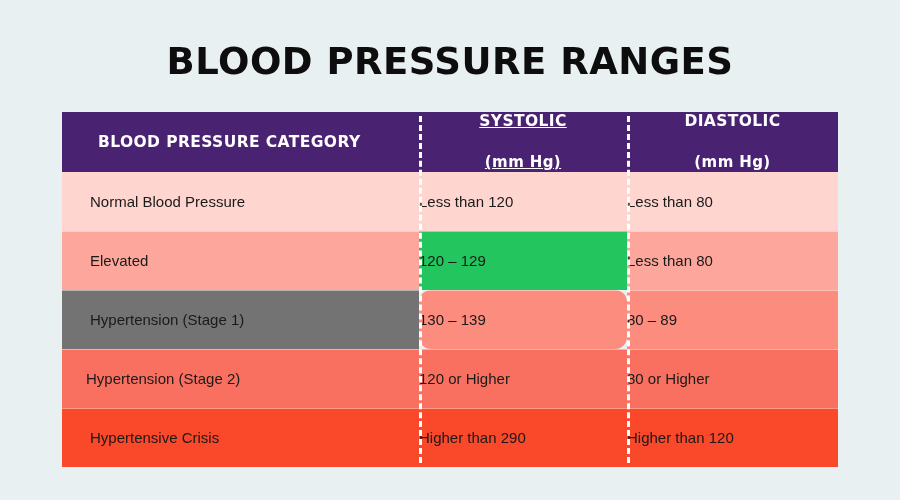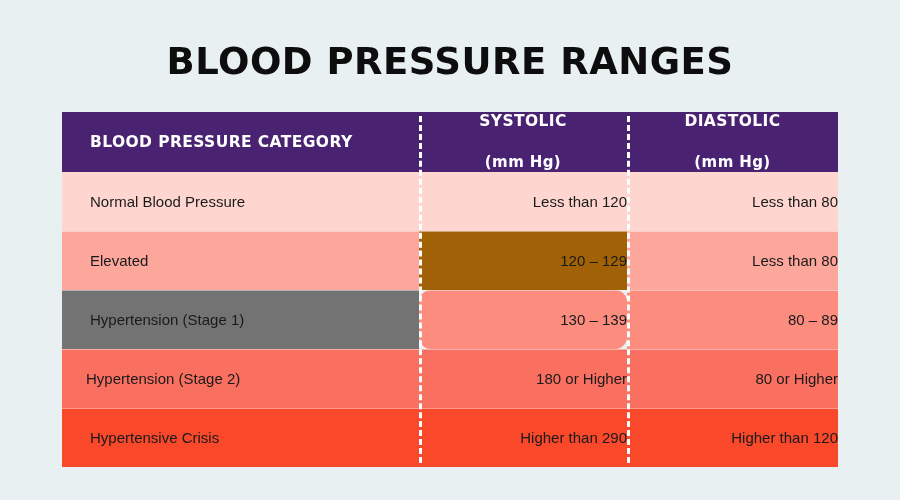--- a/index.html
+++ b/index.html
@@ -56,21 +56,21 @@
     color: #ffffff;
     font-size: 15.5px;
     font-weight: bold;
     letter-spacing: 0.4px;
     line-height: 19px;
     font-family: "DejaVu Sans", sans-serif;
     vertical-align: middle;
   }
   th.head-category {
     text-align: left;
-    padding-left: 28px;
+    padding-left: 36px;
   }
   th.head-num {
     text-align: center;
   }
   .head-sub {
     display: block;
     font-size: 15px;
     font-weight: bold;
     margin-top: 22px;
   }
@@ -82,21 +82,21 @@
     font-size: 15px;
     color: #1a1a1a;
     vertical-align: middle;
     font-weight: normal;
   }
   td.cell-category {
     text-align: left;
     padding-left: 28px;
   }
   td.cell-num {
-    text-align: right;
+    text-align: left;
     margin-top: 32px;
   }
 
   
   .divider-wrap {
     position: absolute;
     left: 62px;
     top: 112px;
     width: 776px;
     height: 355px;
@@ -129,49 +129,49 @@
 
   <table class="bp-table">
     <colgroup>
       <col class="col-category">
       <col class="col-systolic">
       <col class="col-diastolic">
     </colgroup>
     <thead>
       <tr>
         <th class="head-category" style="background: rgb(74, 34, 114);">BLOOD PRESSURE CATEGORY</th>
-        <th class="head-num" style="background: rgb(74, 34, 114);">
+        <th class="head-num" style="background: rgb(74, 34, 114); text-decoration: underline;">
           <span>SYSTOLIC</span>
           <span class="head-sub">(mm Hg)</span>
         </th>
         <th class="head-num" style="background: rgb(74, 34, 114);">
           <span>DIASTOLIC</span>
           <span class="head-sub">(mm Hg)</span>
         </th>
       </tr>
     </thead>
     <tbody>
       <tr>
         <td class="cell-category" style="background: rgb(255, 214, 207);">Normal Blood Pressure</td>
         <td class="cell-num" style="background: rgb(255, 214, 207);">Less than 120</td>
         <td class="cell-num" style="background: rgb(255, 214, 207);">Less than 80</td>
       </tr>
       <tr>
         <td class="cell-category" style="background: rgb(253, 167, 156);">Elevated</td>
-        <td class="cell-num" style="background: #a16207;">120 – 129</td>
+        <td class="cell-num" style="background: #22c55e;">120 – 129</td>
         <td class="cell-num" style="background: rgb(253, 167, 156);">Less than 80</td>
       </tr>
       <tr>
         <td class="cell-category" style="background: #737373;">Hypertension (Stage 1)</td>
         <td class="cell-num" style="background: rgb(251, 140, 126); border-radius: 12px;">130 – 139</td>
         <td class="cell-num" style="background: rgb(251, 140, 126);">80 – 89</td>
       </tr>
       <tr>
         <td class="cell-category" style="background: rgb(250, 112, 96); padding-left: 24px;">Hypertension (Stage 2)</td>
-        <td class="cell-num" style="background: rgb(250, 112, 96);">180 or Higher</td>
+        <td class="cell-num" style="background: rgb(250, 112, 96);">120 or Higher</td>
         <td class="cell-num" style="background: rgb(250, 112, 96);">80 or Higher</td>
       </tr>
       <tr>
         <td class="cell-category" style="background: rgb(249, 72, 42);">Hypertensive Crisis</td>
         <td class="cell-num" style="background: rgb(249, 72, 42);">Higher than 290</td>
         <td class="cell-num" style="background: rgb(249, 72, 42);">Higher than 120</td>
       </tr>
     </tbody>
   </table>
 

